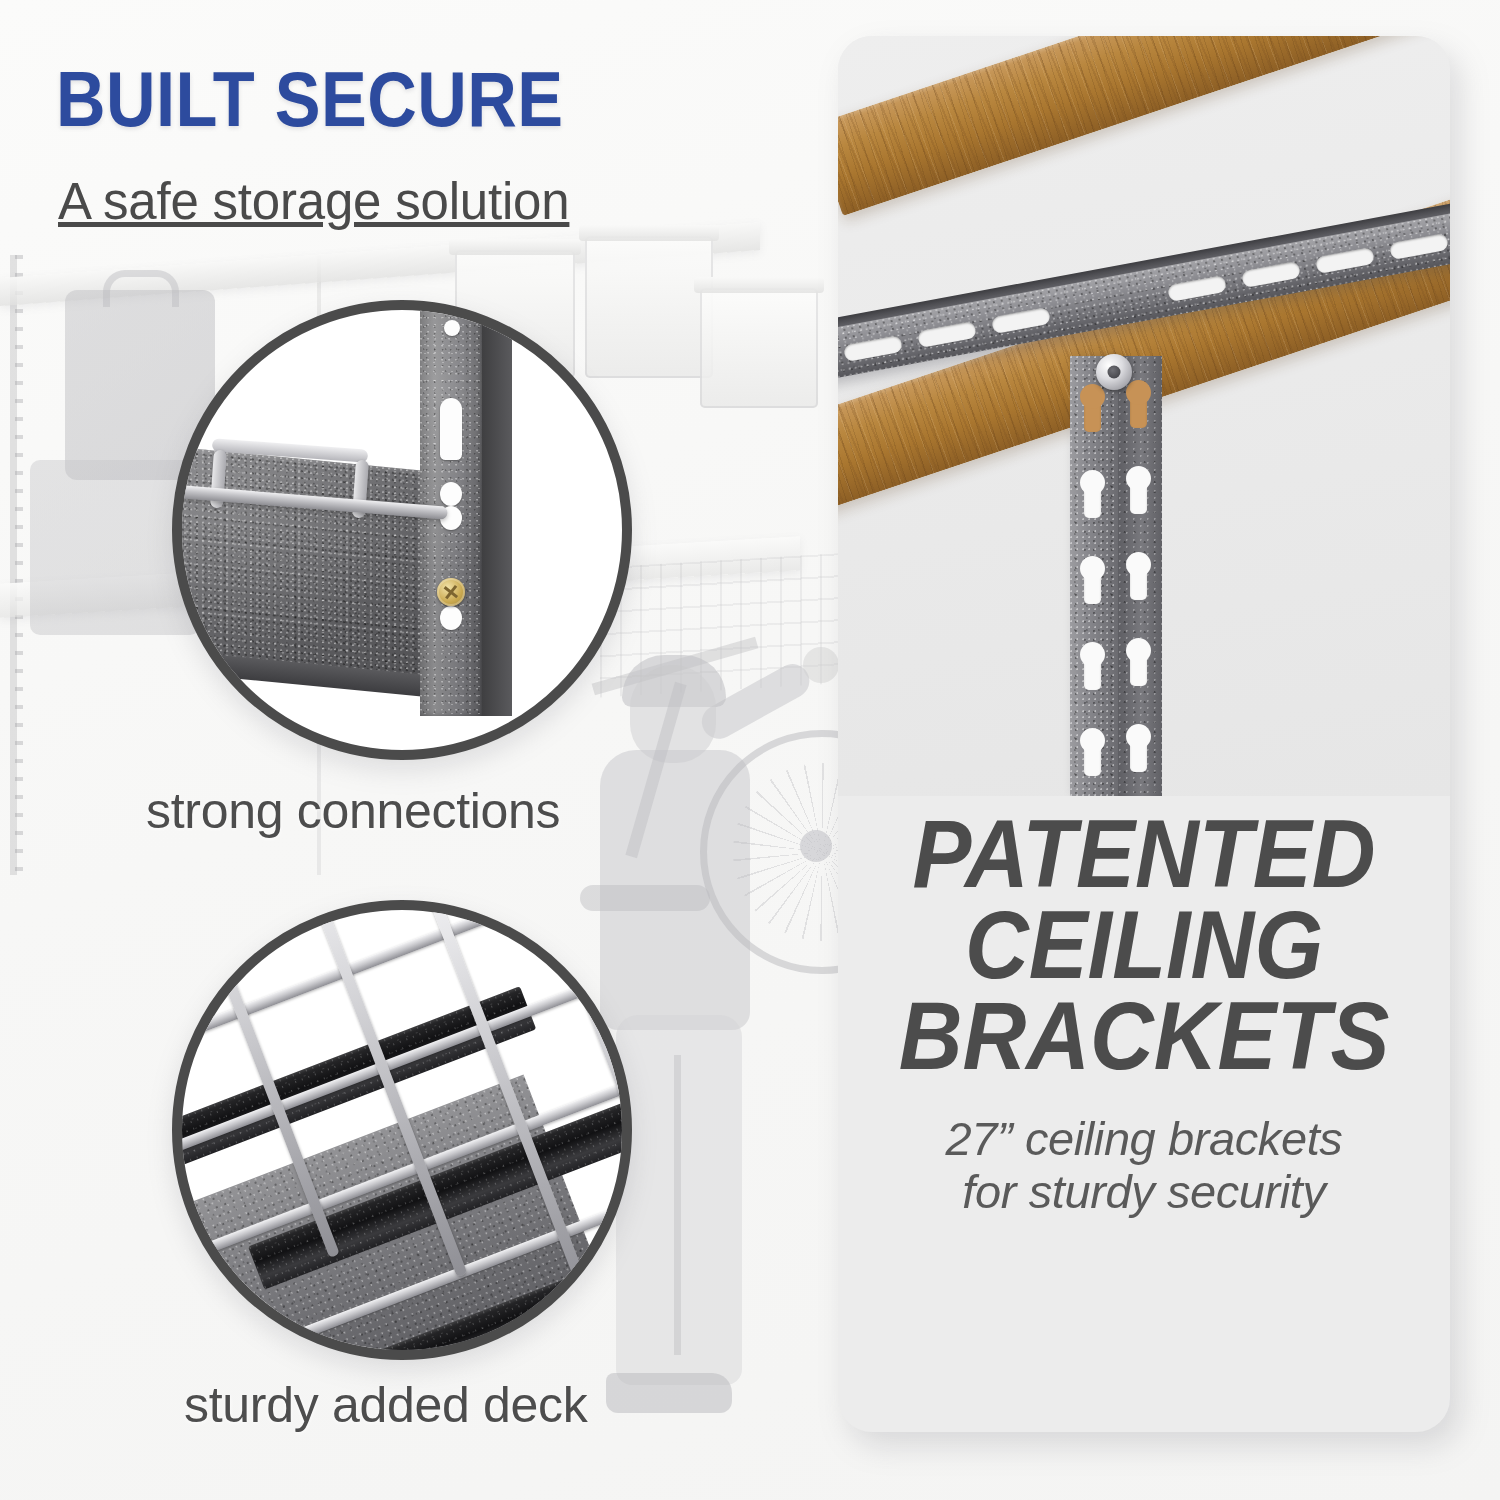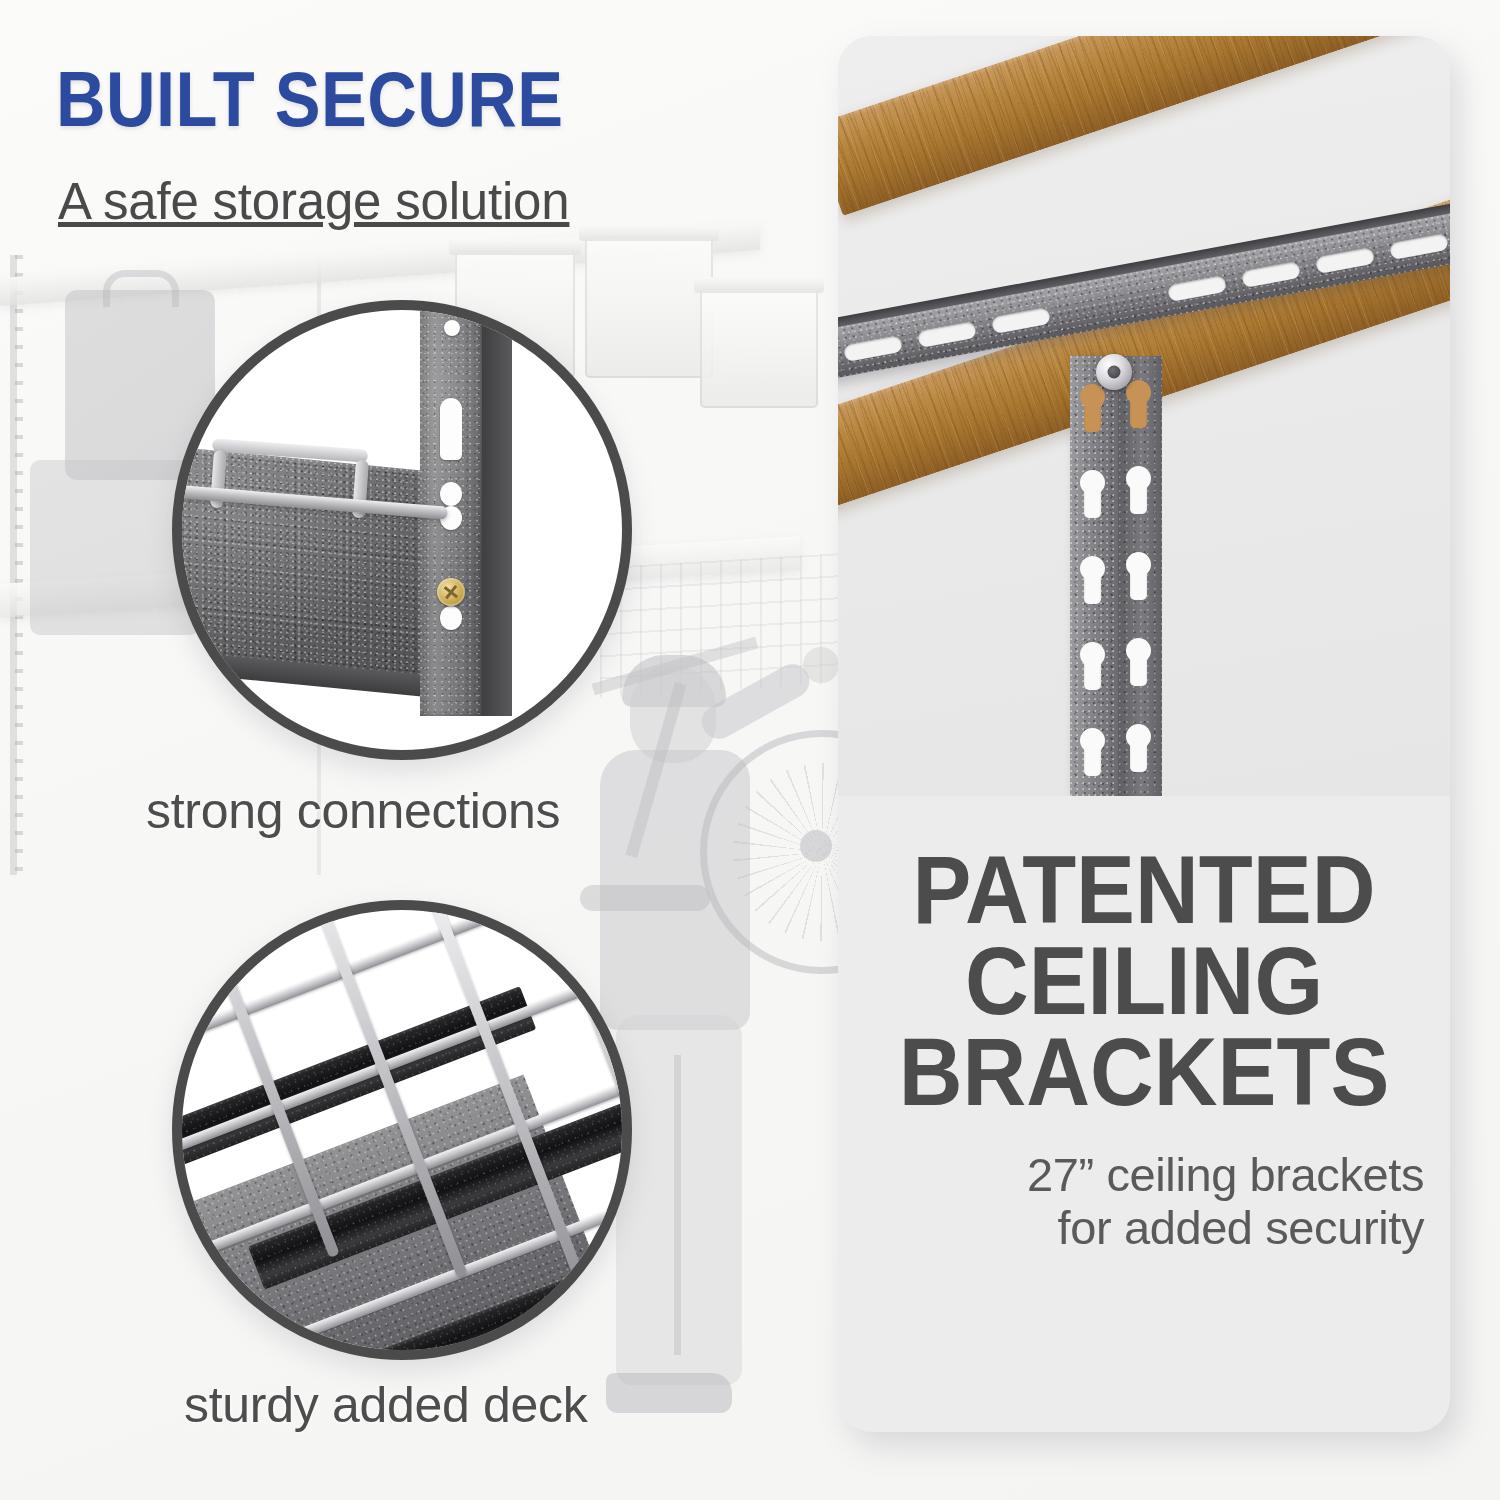--- a/index.html
+++ b/index.html
@@ -490,43 +490,44 @@
     z-index: 6;
   }
   .bolt::after{
     content:""; position:absolute; left:50%; top:50%; width:13px; height:13px;
     border-radius:50%; transform:translate(-50%,-50%);
     background: radial-gradient(circle at 40% 36%, #6f6f75, #3a3a3f);
   }
 
   .card-textblock {
     position: absolute;
-    left: 0; right: 0; top: 808px;
+    left: 0; right: 0; top: 772px;
     text-align: center;
     padding: 0 26px;
+    font-style: italic;
   }
   .card-title {
     font-family: "Liberation Sans Narrow", "Liberation Sans", sans-serif;
     font-size: 96px;
     line-height: .95;
     font-weight: 700;
     color: #4c4c4c;
     letter-spacing: 0px;
     transform: scaleX(0.92);
   }
   .card-title .tl { display:block; }
   .card-sub {
     margin-top: 30px;
     font-size: 47px;
     line-height: 1.13;
     color: #5a5a5a;
     font-weight: 400;
     letter-spacing: -0.4px;
   }
-  .card-sub .sl { display:block;text-align:right; }
+  .card-sub .sl { display:block; }
 </style>
 </head>
 <body>
 
 <div id="poster">
 
   <div class="bg-scene">
     <div class="bg-rack-frame"></div>
     <div class="bg-rack-shelf bg-shelf-top"></div>
     <div class="bg-rack-shelf bg-shelf-mid"></div>
@@ -635,19 +636,19 @@
     </div>
 
     <div class="card-textblock">
       <div class="card-title">
         <span class="tl">PATENTED</span>
         <span class="tl">CEILING</span>
         <span class="tl">BRACKETS</span>
       </div>
       <div class="card-sub">
         <span class="sl">27” ceiling brackets</span>
-        <span class="sl">for added security</span>
+        <span class="sl">for sturdy security</span>
       </div>
     </div>
 
   </div>
 
 </div>
 
 </body></html>

